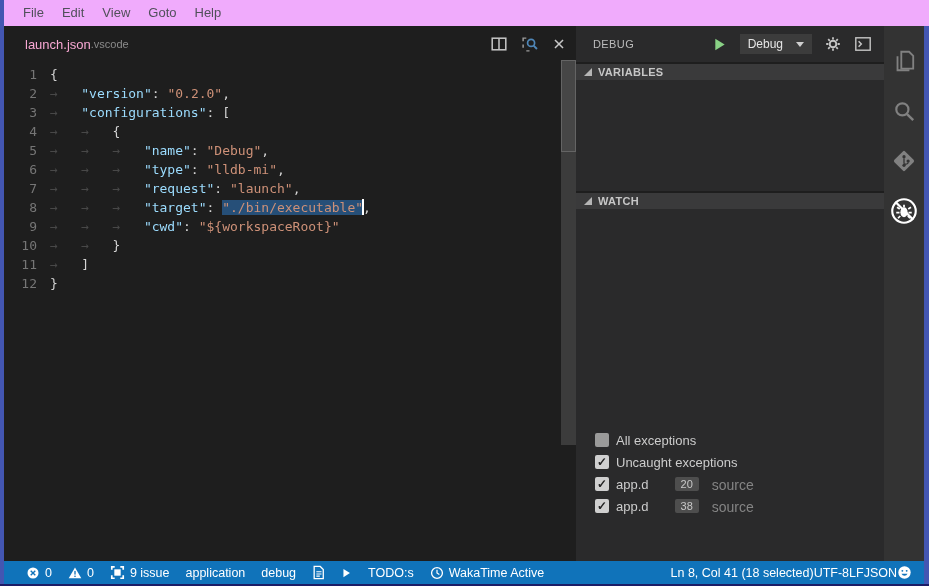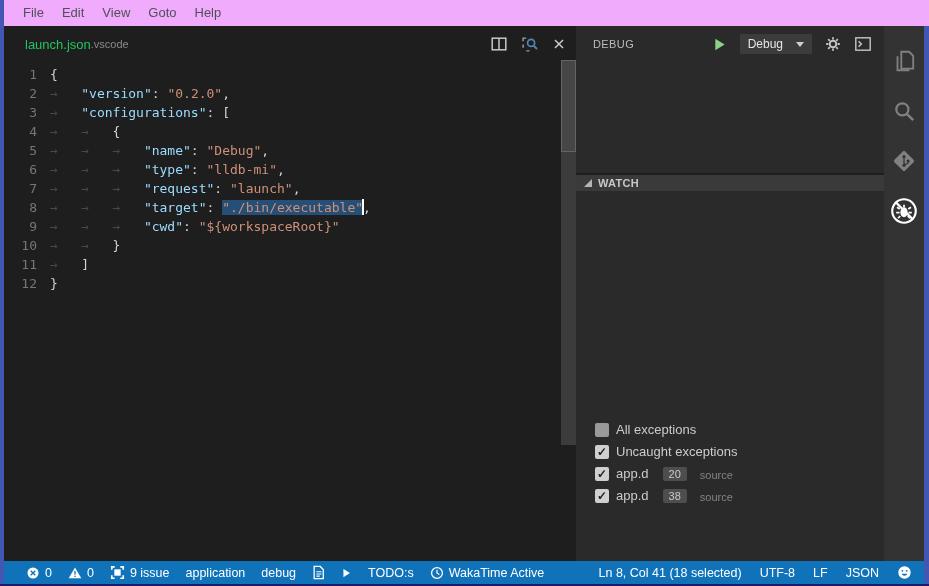--- a/index.html
+++ b/index.html
@@ -19,21 +19,21 @@
              display:flex; align-items:stretch; padding-left:10px; }
   .menu-item { padding:0 9px; line-height:26px; font-size:13px; color:#50505a; cursor:default; }
 
   
   .main { position:absolute; left:4px; top:26px; width:920px; height:535px; }
 
   
   .editor { position:absolute; left:0; top:0; width:572px; height:535px; background:#1e1e1e; }
   .editor-titlebar { position:absolute; left:0; top:0; right:0; height:36px; display:flex; align-items:center;
                      padding:0 10px 0 21px; }
-  .editor-title { font-size:13px; color:#22c55e; }
+  .editor-title { font-size:13px; color:#f9a8d4; }
   .editor-title-desc { font-size:11px; color:#8b8b8b; margin-left:0; }
   .editor-actions { margin-left:auto; display:flex; align-items:center; gap:14px; color:#c8c8c8; }
   .editor-actions span { display:inline-flex; cursor:pointer; }
 
   .code { position:absolute; left:0; top:36px; right:15px; bottom:0;
           font-family:"DejaVu Sans Mono", monospace; font-size:13px; line-height:19px; padding-top:3px; }
   .code-line { white-space:pre; height:19px; }
   .line-num { display:inline-block; width:46px; padding-right:13px; text-align:right; color:#767676; }
   .tk-punc { color:#d4d4d4; }
   .tk-key  { color:#9cdcfe; }
@@ -59,40 +59,40 @@
                     display:flex; align-items:center; padding-left:8px; gap:6px; cursor:pointer; }
   .section-header:first-of-type { border-top:none; }
   .section-label { font-size:11px; font-weight:bold; color:#c7c7c7; letter-spacing:0.3px; }
   .tri { width:8px; height:8px; background:#b5b5b5; clip-path:polygon(0 0,100% 0,100% 100%); transform:rotate(90deg); }
   .sec-body { background:#2a2a2b; }
   .sec-vars  { height:111px; }
   .sec-watch { height:30px; }
   .sec-stack { height:191px; }
   .sec-bp    { height:89px; padding-top:3px; }
 
-  .bp-row { height:22px; display:flex; align-items:flex-end; padding-left:19px; font-size:13px; color:#cccccc; cursor:pointer; }
+  .bp-row { height:22px; display:flex; align-items:flex-start; padding-left:19px; font-size:13px; color:#cccccc; cursor:pointer; }
   .bp-check { width:14px; height:14px; margin-right:7px; background:#9a9a9a; border-radius:2px;
               display:inline-flex; align-items:center; justify-content:center;
               font-size:12px; font-weight:bold; color:#222; cursor:pointer; }
   .bp-check.checked { background:#cfcfcf; }
-  .bp-badge { margin-left:14px; background:#4e4e4e; color:#c8c8c8; font-size:11px; padding:1px 6px; border-radius:2px; }
-  .bp-detail { margin-left:13px; color:#848484; font-size:11px; }
+  .bp-badge { margin-left:26px; background:#4e4e4e; color:#c8c8c8; font-size:11px; padding:1px 6px; border-radius:2px; }
+  .bp-detail { margin-left:13px; color:#848484; font-size:14px; }
 
   
   .activitybar { position:absolute; left:880px; top:0; width:40px; height:535px; background:#333333;
                  display:flex; flex-direction:column; align-items:center; padding-top:12px; }
   .ab-item { width:40px; height:50px; display:flex; align-items:center; justify-content:center;
              color:#818181; cursor:pointer; }
   .ab-item.active { color:#ffffff; }
 
   
   .statusbar { position:absolute; left:4px; top:561px; width:920px; height:23px; background:#1073ba;
                display:flex; align-items:center; color:#ffffff; font-size:12.5px; padding:0 12px 0 22px; z-index:20; }
   .sb-left  { display:flex; align-items:center; gap:16px; }
-  .sb-right { margin-left:auto; display:flex; align-items:center; gap:18px; }
+  .sb-right { margin-left:auto; display:flex; align-items:center; }
   .sb-item  { display:inline-flex; align-items:center; gap:5px; cursor:pointer; white-space:nowrap; }
   .sb-item svg { display:block; }
 </style>
 </head>
 <body>
 
 <div class="border-left"></div>
 <div class="border-right"></div>
 <div class="border-bottom"></div>
 
@@ -169,20 +169,24 @@
           </svg>
         </span>
       <span class="toolbar-btn">
           <svg width="18" height="14" viewBox="0 0 16 14" xmlns="http://www.w3.org/2000/svg">
             <rect x="0.8" y="0.8" width="14.4" height="12.4" fill="none" stroke="currentColor" stroke-width="1.4"></rect>
             <path d="M3.6 4.3L6.3 7l-2.7 2.7" fill="none" stroke="currentColor" stroke-width="1.5"></path>
           </svg>
         </span>
     </div>
 
+    <div class="section-header">
+      <span class="tri"></span>
+      <span class="section-label">VARIABLES</span>
+    </div>
     <div class="sec-body sec-vars"></div>
 
     <div class="section-header">
       <span class="tri"></span>
       <span class="section-label">WATCH</span>
     </div>
     <div class="sec-body sec-watch"></div>
 
     <div class="sec-body sec-stack"></div>
 

